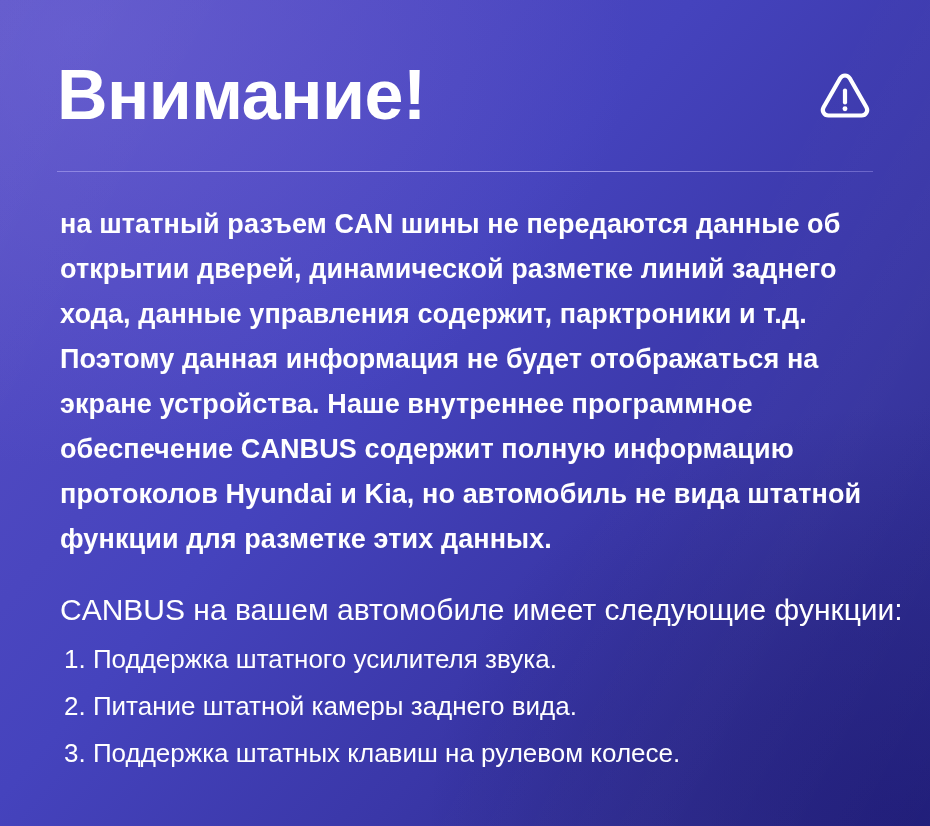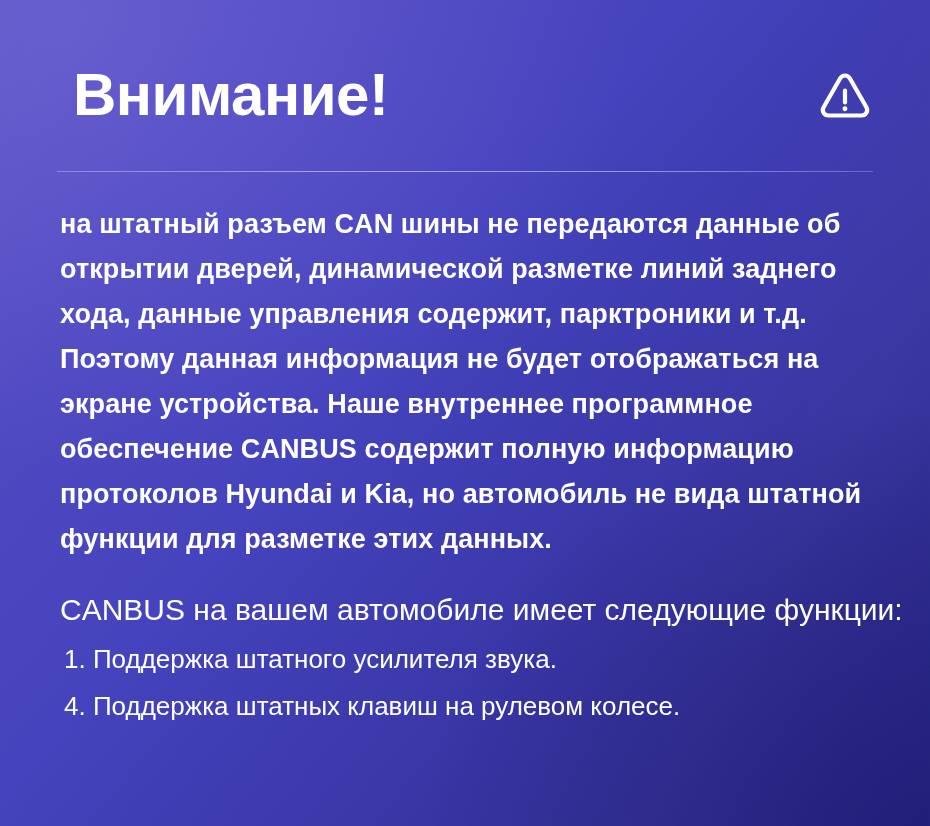--- a/index.html
+++ b/index.html
@@ -53,22 +53,22 @@
     top: 52px;
     left: 57px;
     width: 816px;
     height: 86px;
     display: flex;
     align-items: center;
     justify-content: space-between;
   }
 
   #page-title {
-    margin: 16px;
-    font-size: 60px;
+    margin: 0;
+    font-size: 70px;
     line-height: 86px;
     font-weight: 700;
     color: #ffffff;
     letter-spacing: -0.5px;
     white-space: nowrap;
   }
 
   #warning-icon {
     width: 56px;
     height: 56px;
@@ -161,17 +161,18 @@
     <div class="body-line">экране устройства. Наше внутреннее программное</div>
     <div class="body-line">обеспечение CANBUS содержит полную информацию</div>
     <div class="body-line">протоколов Hyundai и Kia, но автомобиль не вида штатной</div>
     <div class="body-line">функции для разметке этих данных.</div>
   </div>
 
   <div id="functions-block" class="content">
     <div id="functions-intro">CANBUS на вашем автомобиле имеет следующие функции:</div>
     <ol id="functions-list">
       <li class="function-item">1. Поддержка штатного усилителя звука.</li>
-      <li class="function-item">4. Поддержка штатных клавиш на рулевом колесе.</li>
+      <li class="function-item">2. Питание штатной камеры заднего вида.</li>
+      <li class="function-item">3. Поддержка штатных клавиш на рулевом колесе.</li>
     </ol>
   </div>
 
 </div>
 
 </body></html>

